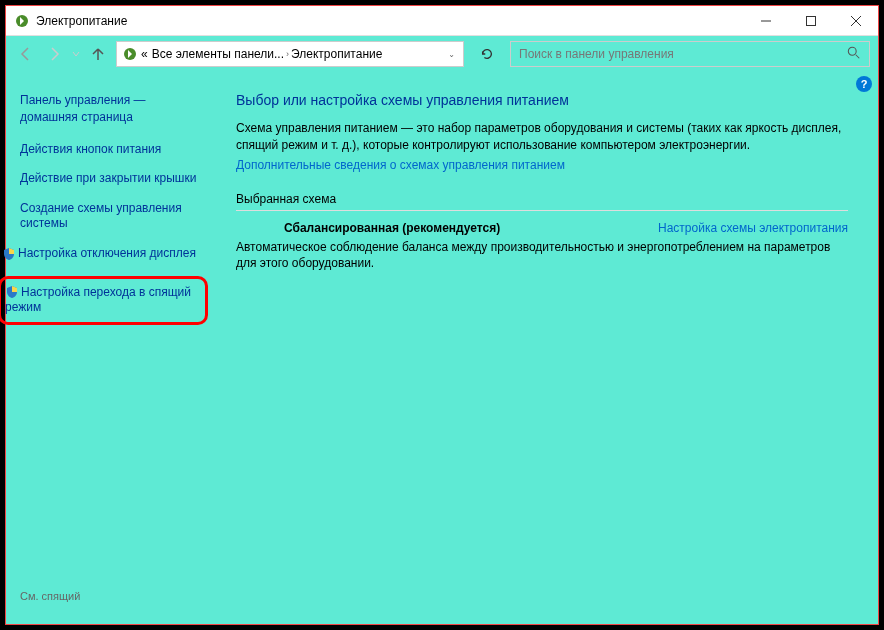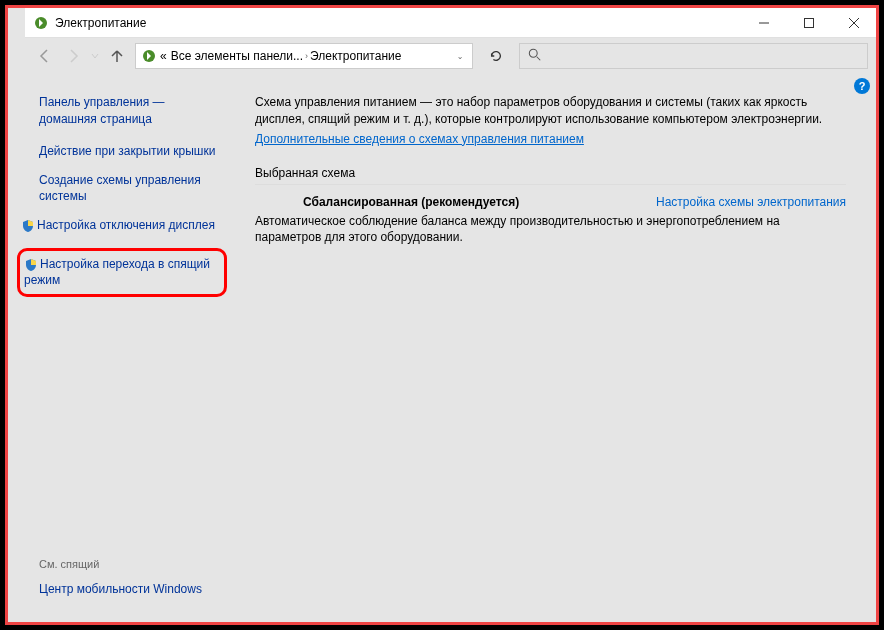--- a/index.html
+++ b/index.html
@@ -8,23 +8,22 @@
       height: 630px;
       background: #000;
       font-family: "Segoe UI", Tahoma, sans-serif;
       font-size: 12px;
       color: #000;
       overflow: hidden;
     }
     .window {
       position: absolute;
       top: 5px; left: 5px; right: 5px; bottom: 5px;
-      background: #e5e5e5;
-      border: 3px solid #ef4444;
-      padding-left: 17px;
+      background: #5eead4;
+      border: 1px solid #ef4444;
     }
     
     .titlebar {
       height: 30px;
       background: #fff;
       display: flex;
       align-items: center;
       padding-left: 8px;
       border-bottom: 1px solid #e0e0e0;
     }
@@ -183,21 +182,20 @@
       font-weight: normal;
       margin-bottom: 12px;
     }
     .main .desc {
       color: #000;
       line-height: 1.4;
       margin-bottom: 4px;
     }
     .main .link {
       color: #0066cc;
-      text-decoration: underline;
       cursor: pointer;
       display: inline-block;
     }
     .section-header {
       margin-top: 20px;
       padding-bottom: 4px;
       border-bottom: 1px solid #ddd;
       color: #000;
       margin-bottom: 10px;
     }
@@ -290,34 +288,36 @@
     </div>
 
     <div class="refresh-btn">
       <svg width="14" height="14" viewBox="0 0 16 16">
           <path d="M3 8 A5 5 0 1 1 5 12" fill="none" stroke="#333" stroke-width="1.5"></path>
           <path d="M3 5 L3 8 L6 8" fill="none" stroke="#333" stroke-width="1.5"></path>
         </svg>
     </div>
 
     <div class="search-bar">
+      <span class="search-text">Поиск в панели управления</span>
       <span class="search-icon">
         <svg width="14" height="14" viewBox="0 0 16 16">
             <circle cx="6" cy="6" r="4.5" fill="none" stroke="#555" stroke-width="1.2"></circle>
             <line x1="10" y1="10" x2="14" y2="14" stroke="#555" stroke-width="1.2"></line>
           </svg>
       </span>
     </div>
   </div>
 
   <div class="body">
     <div class="help-icon">?</div>
 
     <div class="sidebar">
       <div class="sidebar-home">Панель управления — домашняя страница</div>
+      <div class="sidebar-link">Действия кнопок питания</div>
       <div class="sidebar-link">Действие при закрытии крышки</div>
       <div class="sidebar-link">Создание схемы управления системы</div>
       <div class="sidebar-link with-icon">
         <span class="mini-icon">
           <svg width="14" height="14" viewBox="0 0 14 14">
               <path d="M7 1 L12 3 L12 7 C12 10 9.5 12.5 7 13 C4.5 12.5 2 10 2 7 L2 3 Z" fill="#2b79c7"></path>
               <path d="M7 1 L12 3 L12 7 L7 7 Z" fill="#f9d64a"></path>
             </svg>
         </span><span>Настройка отключения дисплея</span>
       </div>
@@ -326,24 +326,24 @@
           <svg width="14" height="14" viewBox="0 0 14 14">
               <path d="M7 1 L12 3 L12 7 C12 10 9.5 12.5 7 13 C4.5 12.5 2 10 2 7 L2 3 Z" fill="#2b79c7"></path>
               <path d="M7 1 L12 3 L12 7 L7 7 Z" fill="#f9d64a"></path>
             </svg>
         </span><span>Настройка перехода в спящий режим</span>
       </div>
 
       <div class="sidebar-spacer"></div>
 
       <div class="sidebar-footer-label">См. спящий</div>
-      <div class="sidebar-link">Центр мобильности Windows</div>
     </div>
 
     <div class="main">
+      <h1>Выбор или настройка схемы управления питанием</h1>
       <div class="desc">Схема управления питанием — это набор параметров оборудования и системы (таких как яркость дисплея, спящий режим и т. д.), которые контролируют использование компьютером электроэнергии.</div>
       <span class="link">Дополнительные сведения о схемах управления питанием</span>
 
       <div class="section-header">Выбранная схема</div>
 
       <div class="plan-row">
         <span class="plan-name">Сбалансированная (рекомендуется)</span>
         <span class="plan-link">Настройка схемы электропитания</span>
       </div>
       <div class="plan-desc">Автоматическое соблюдение баланса между производительностью и энергопотреблением на параметров для этого оборудовании.</div>

